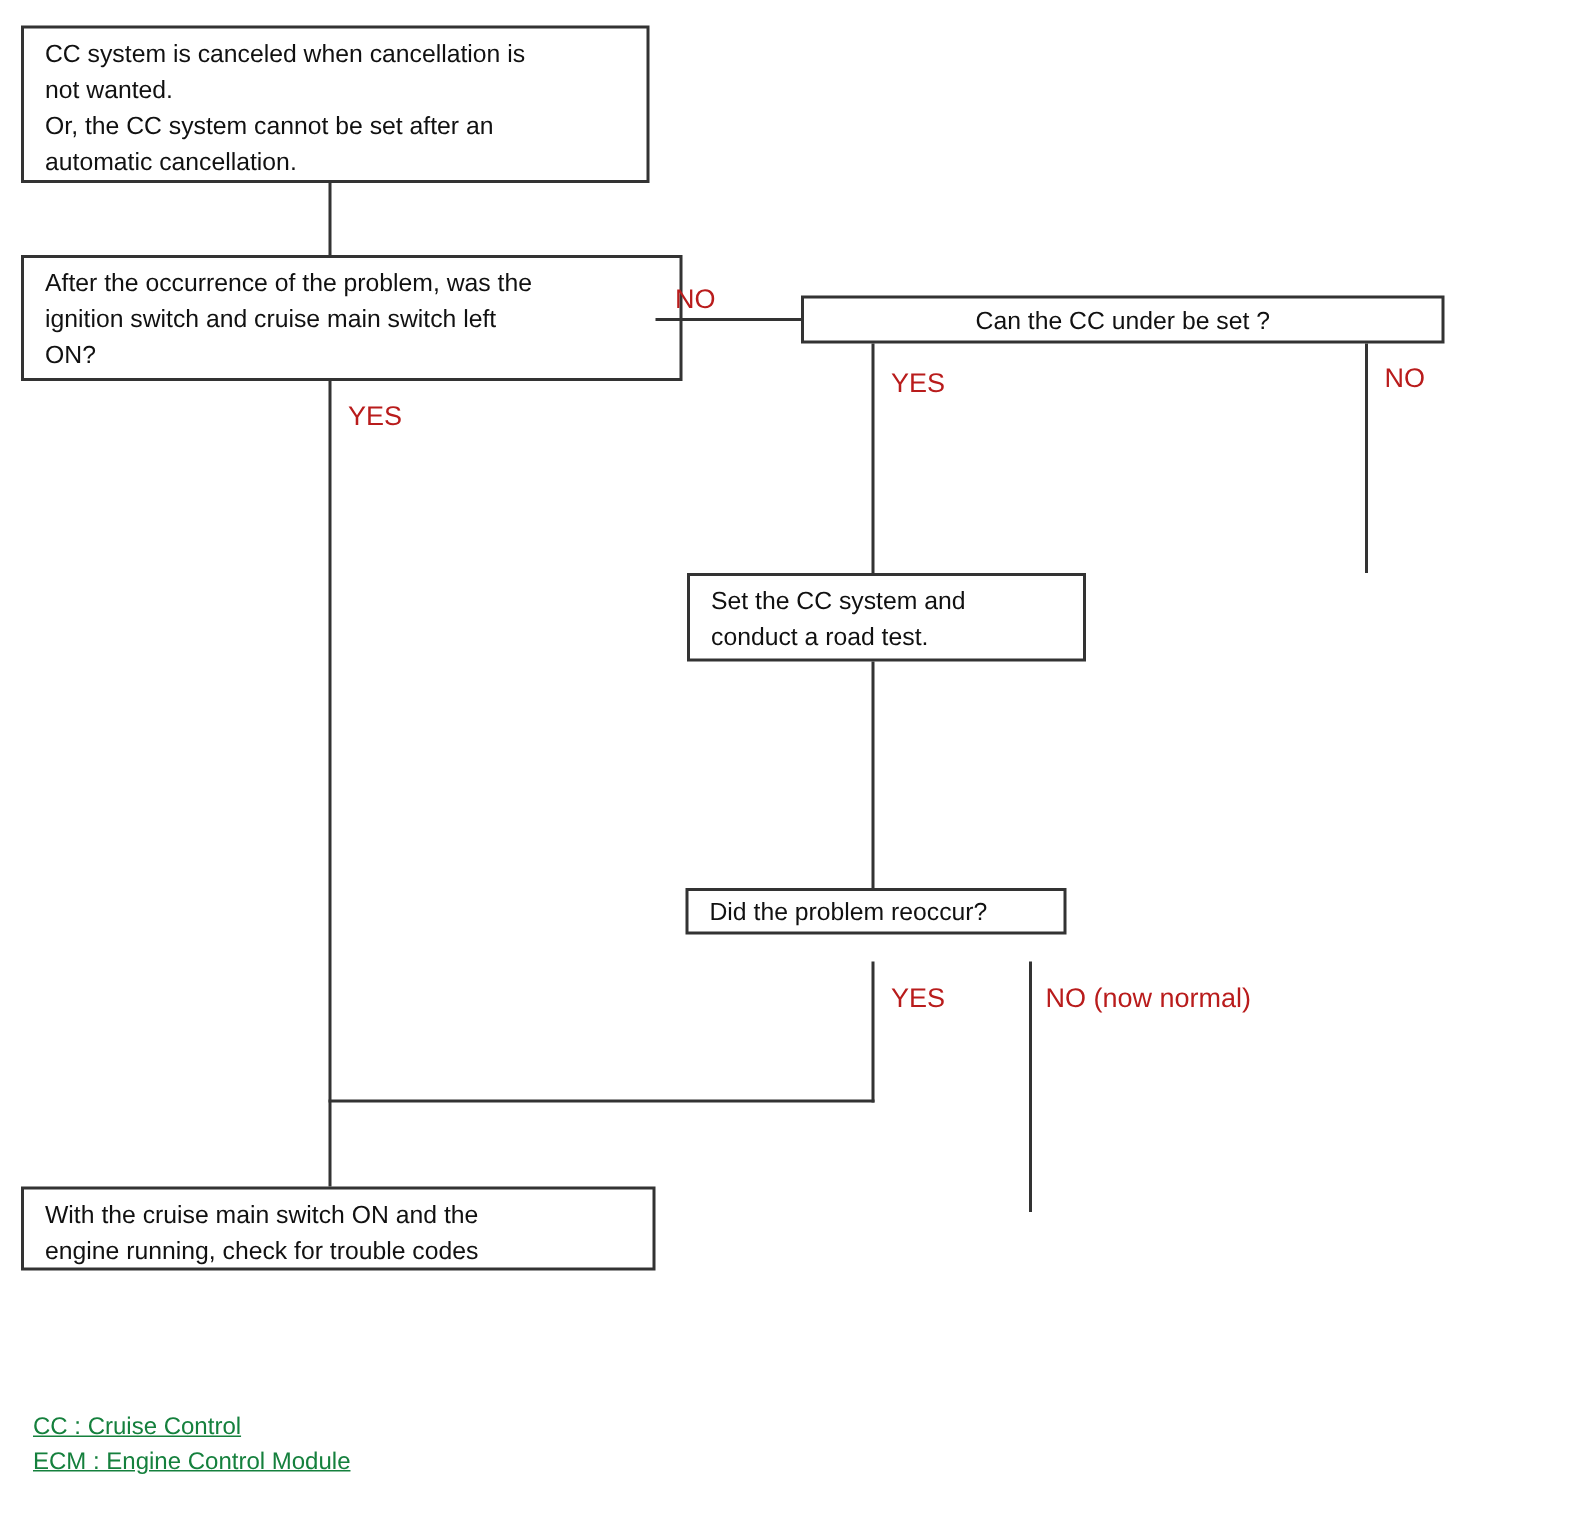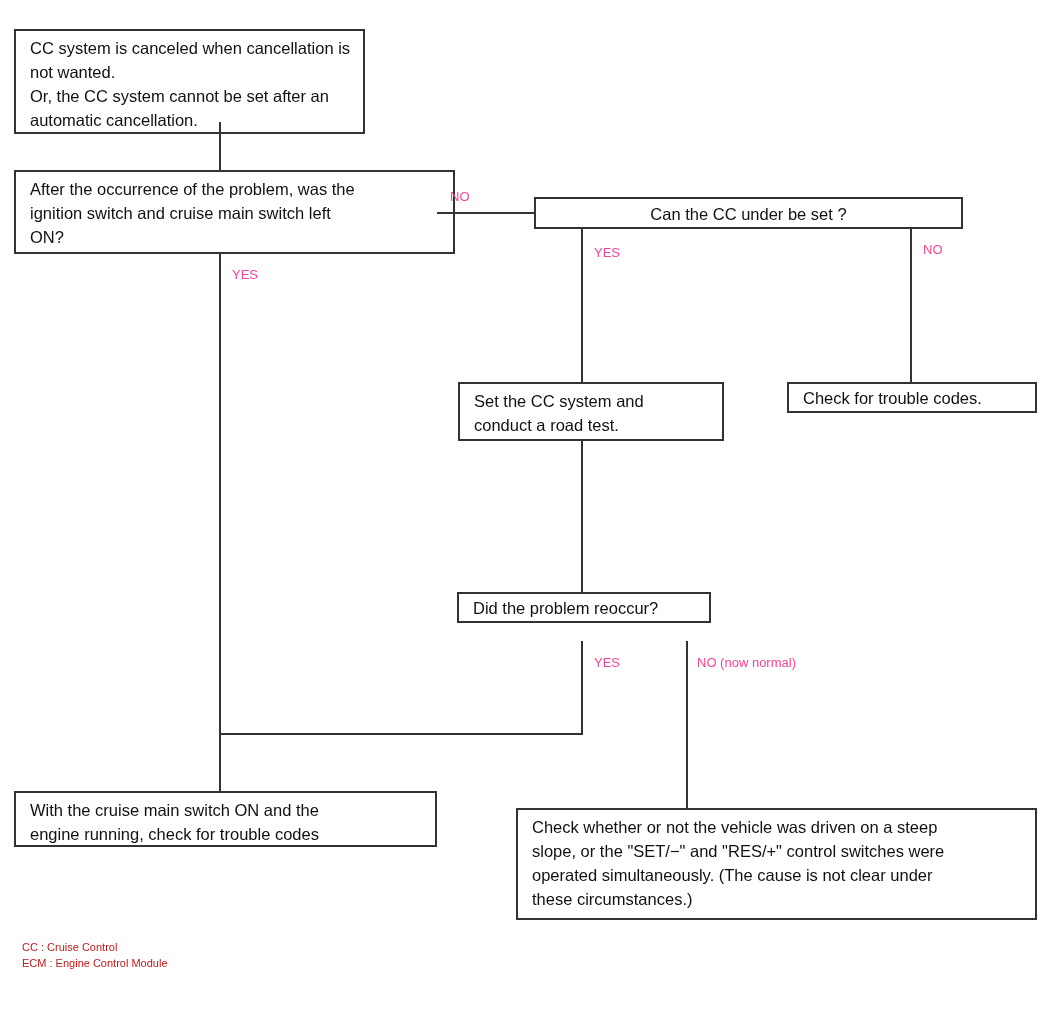--- a/index.html
+++ b/index.html
@@ -29,49 +29,50 @@
     color: #111111;
     padding: 6px 12px 6px 14px;
     white-space: pre-line;
   }
   .node.center {
     text-align: center;
     padding-left: 12px;
   }
   .edge-label {
     position: absolute;
-    font-size: 13px;
+    font-size: 18px;
     line-height: 1;
-    color: #ec4899;
+    color: #b91c1c;
     white-space: nowrap;
   }
   .line-v {
     position: absolute;
     width: 2px;
     background: #333333;
   }
   .line-h {
     position: absolute;
     height: 2px;
     background: #333333;
   }
   .legend {
     position: absolute;
-    font-size: 11px;
+    font-size: 16px;
     line-height: 1.45;
-    color: #b91c1c;
+    color: #15803d;
     white-space: pre-line;
+    text-decoration: underline;
   }
 </style>
 </head>
 <body>
 
 <div id="flowchart">
 
-  <div class="node" style="left:14px; top:17px; width:351px; height:105px;margin-top:12px;">CC system is canceled when cancellation is
+  <div class="node" style="left:14px; top:17px; width:419px; height:105px;">CC system is canceled when cancellation is
 not wanted.
 Or, the CC system cannot be set after an
 automatic cancellation.</div>
 
   <div class="line-v" style="left:219px; top:122px; height:48px;"></div>
 
   <div class="node" style="left:14px; top:170px; width:441px; height:84px;">After the occurrence of the problem, was the
 ignition switch and cruise main switch left
 ON?</div>
 
@@ -85,37 +86,32 @@
 
   <div class="line-v" style="left:581px; top:229px; height:153px;"></div>
   <div class="edge-label" style="left:594px; top:246px;">YES</div>
 
   <div class="line-v" style="left:910px; top:229px; height:153px;"></div>
   <div class="edge-label" style="left:923px; top:243px;">NO</div>
 
   <div class="node" style="left:458px; top:382px; width:266px; height:59px;">Set the CC system and
 conduct a road test.</div>
 
-  <div class="node" style="left:787px; top:382px; width:250px; height:31px; padding-top:3px;">Check for trouble codes.</div>
 
   <div class="line-v" style="left:581px; top:441px; height:169px;"></div>
 
   <div class="node" style="left:457px; top:592px; width:254px; height:31px; padding-top:3px;">Did the problem reoccur?</div>
 
   <div class="line-v" style="left:581px; top:641px; height:94px;"></div>
   <div class="line-h" style="left:219px; top:733px; width:364px;"></div>
   <div class="edge-label" style="left:594px; top:656px;">YES</div>
 
   <div class="line-v" style="left:686px; top:641px; height:167px;"></div>
   <div class="edge-label" style="left:697px; top:656px;">NO (now normal)</div>
 
   <div class="node" style="left:14px; top:791px; width:423px; height:56px;">With the cruise main switch ON and the
 engine running, check for trouble codes</div>
 
-  <div class="node" style="left:516px; top:808px; width:521px; height:112px;">Check whether or not the vehicle was driven on a steep
-slope, or the "SET/−" and "RES/+" control switches were
-operated simultaneously. (The cause is not clear under
-these circumstances.)</div>
 
   <div class="legend" style="left:22px; top:940px;">CC : Cruise Control
 ECM : Engine Control Module</div>
 
 </div>
 
 </body></html>

